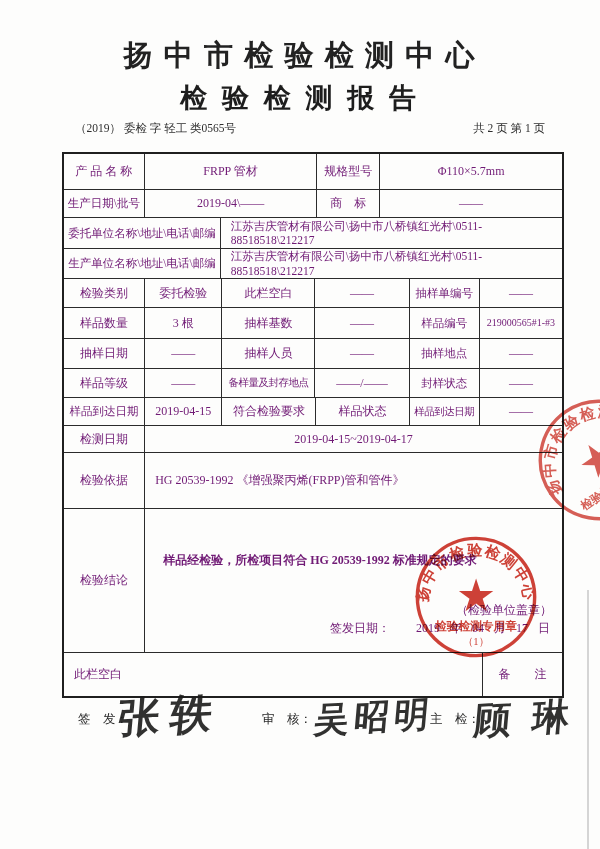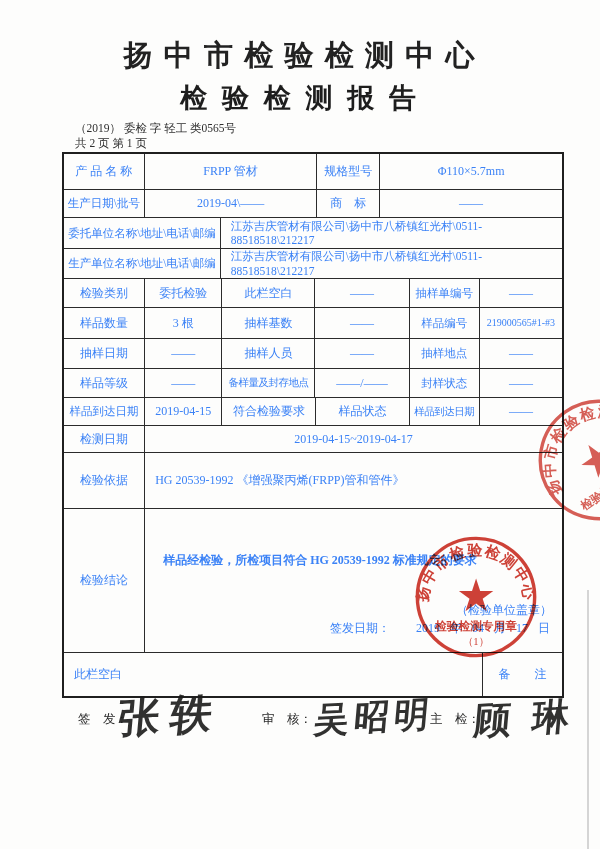--- a/index.html
+++ b/index.html
@@ -12,32 +12,32 @@
   .org-title{
     position:absolute;top:36px;left:0;width:600px;text-align:center;
     font-size:29px;font-weight:bold;letter-spacing:2px;color:#222;
   }
   .report-title{
     position:absolute;top:80px;left:0;width:600px;text-align:center;
     font-size:27px;font-weight:bold;letter-spacing:4px;color:#1d1d1d;
   }
   .doc-line{
     position:absolute;top:121px;left:75px;right:55px;
-    display:flex;justify-content:space-between;font-size:11.5px;color:#2e2e2e;flex-direction:column;
+    display:flex;justify-content:space-between;font-size:11.5px;color:#2e2e2e;
   }
   
   .report-table{
     position:absolute;left:62px;top:152px;width:498px;
     border:2px solid #1f1f1f;box-sizing:content-box;background:transparent;
   }
   .tr{display:flex;border-top:1px solid #2b2b2b;}
   .tr:first-child{border-top:none;}
   .td{
     border-left:1px solid #2b2b2b;display:flex;align-items:center;justify-content:center;
-    font-size:12px;text-align:center;padding:0 2px;box-sizing:border-box;color:#3b82f6;
+    font-size:12px;text-align:center;padding:0 2px;box-sizing:border-box;color:#701a75;
     line-height:1.25;overflow:hidden;
   }
   .td:first-child{border-left:none;}
   .left{justify-content:flex-start;text-align:left;padding-left:10px;}
   .mid{font-size:11.5px;}
   .tight{font-size:10.5px;letter-spacing:-0.5px;}
   .tiny{font-size:10px;}
   .conclusion-cell{position:relative;}
   .concl-text{position:absolute;left:18px;top:44px;font-size:12px;font-weight:bold;}
   .seal-note{position:absolute;right:10px;top:94px;font-size:12px;}

